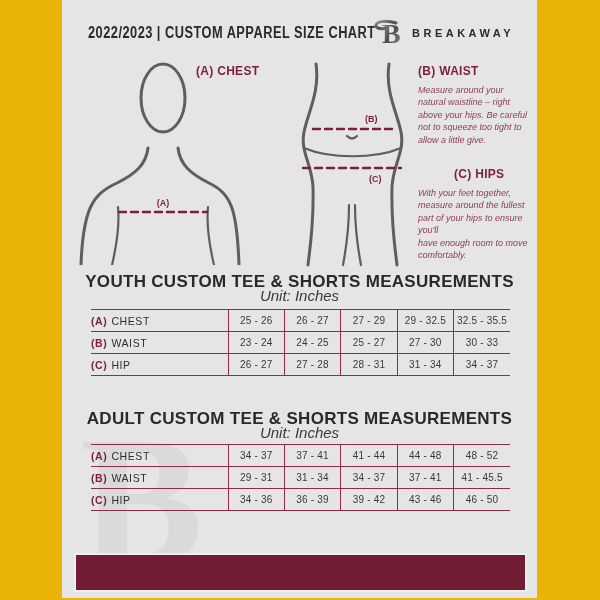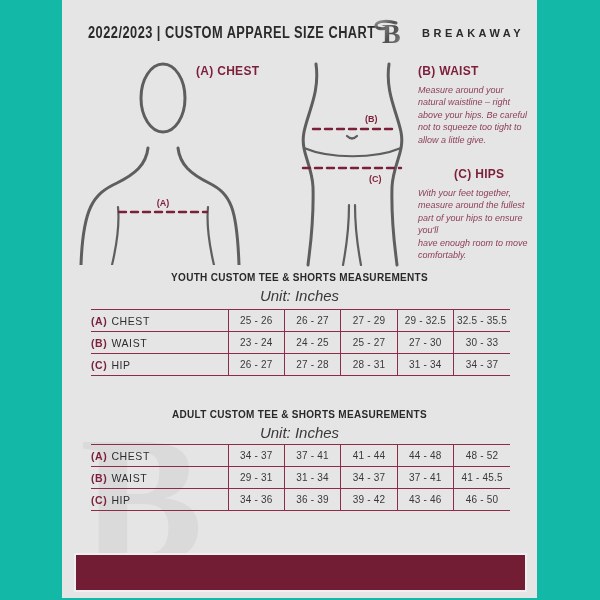--- a/index.html
+++ b/index.html
@@ -1,34 +1,34 @@
 <!DOCTYPE html>
 <html><head>
 <meta charset="utf-8">
 <style>
   * { margin:0; padding:0; box-sizing:border-box; }
   html,body { background:#000; }
   .stage {
-    position:relative; width:600px; height:600px; background:#14b8a6;
+    position:relative; width:600px; height:600px; background:#eab308;
     font-family:"Liberation Sans", sans-serif; overflow:hidden;
   }
   .doc {
     position:absolute; left:62px; top:0; width:475px; height:598px;
     background:#e6e5e6; overflow:hidden;
   }
   
   .hdr-title {
     position:absolute; left:26px; top:24px; white-space:nowrap;
     font-size:16px; font-weight:700; color:#2b2a2b; letter-spacing:0.6px;
     transform:scaleX(0.80); transform-origin:left center;
   }
   .hdr-brand { position:absolute; left:312px; top:16px; display:flex; align-items:center; }
   .hdr-brand svg { display:block; }
   .hdr-brand .brand-name {
-    font-size:11px; font-weight:700; color:#2b2a2b; letter-spacing:3.5px; margin-left:18px;
+    font-size:11px; font-weight:700; color:#2b2a2b; letter-spacing:3.5px; margin-left:8px;
   }
   
   .guide-head { position:absolute; font-size:12px; font-weight:700; color:#7c1f39; letter-spacing:0.3px; }
   .guide-body {
     position:absolute; font-size:9px; font-style:italic; color:#8c4056;
     line-height:1.38; white-space:pre-line;
   }
   .fig { position:absolute; }
   .fig path, .fig ellipse { fill:none; stroke:#5e5e5e; stroke-width:3; stroke-linecap:round; }
   .fig .dash { stroke:#7c1f39; stroke-width:2.4; stroke-dasharray:7 5; }
@@ -36,21 +36,21 @@
   .fig .thin { stroke-width:2.2; }
   
   .watermark {
     position:absolute; left:18px; top:408px; z-index:0;
     font-family:"Liberation Serif", serif; font-weight:700;
     font-size:185px; line-height:1; color:#dbdadb; user-select:none;
   }
   
   .section-title {
     position:absolute; left:0; width:475px; text-align:center; z-index:1;
-    font-size:10px; font-weight:700; color:#2a292a; letter-spacing:0.3px;
+    font-size:17px; font-weight:700; color:#2a292a; letter-spacing:0.3px;
   }
   .section-unit {
     position:absolute; left:0; width:475px; text-align:center; z-index:1;
     font-size:15px; font-style:italic; color:#3a393a;
   }
   table.size-table {
     position:absolute; left:29px; width:419px; z-index:1;
     border-collapse:collapse; table-layout:fixed;
   }
   table.size-table col.c0 { width:137px; }

